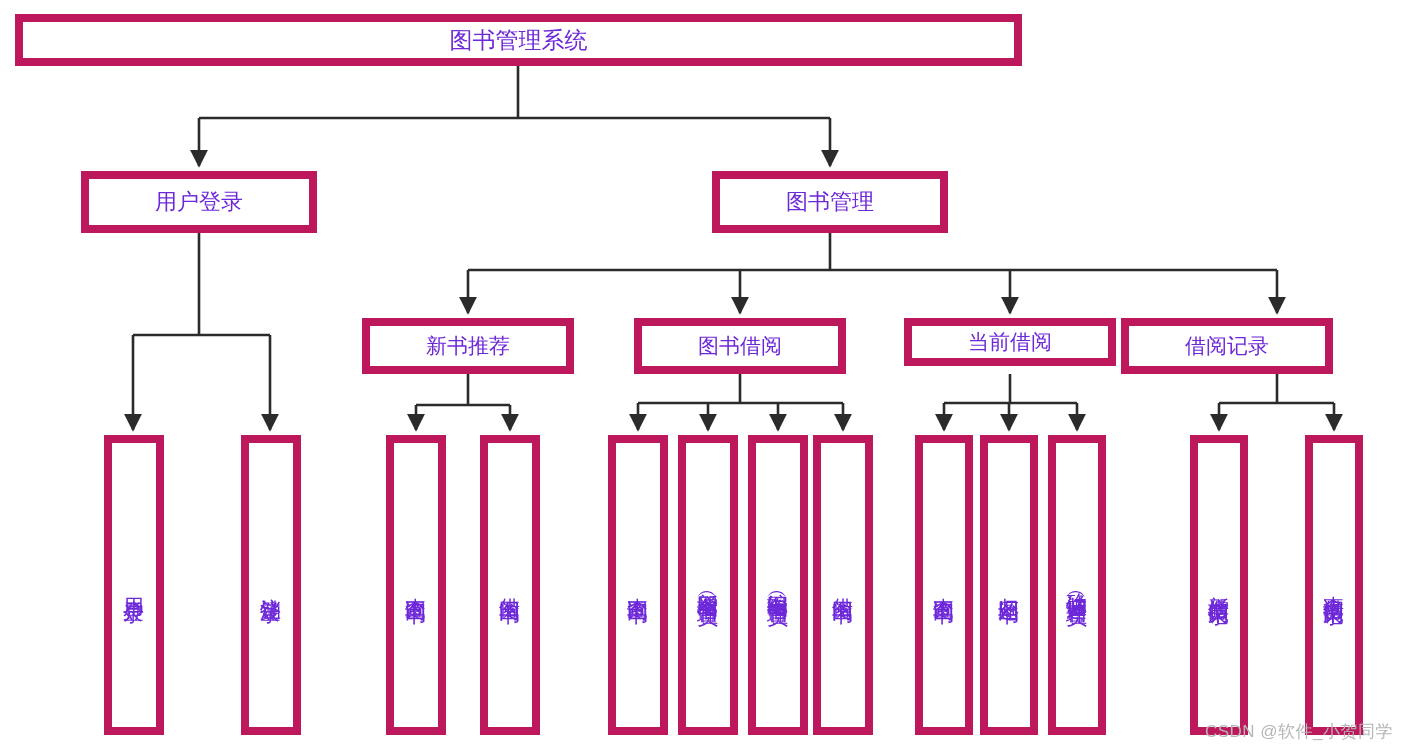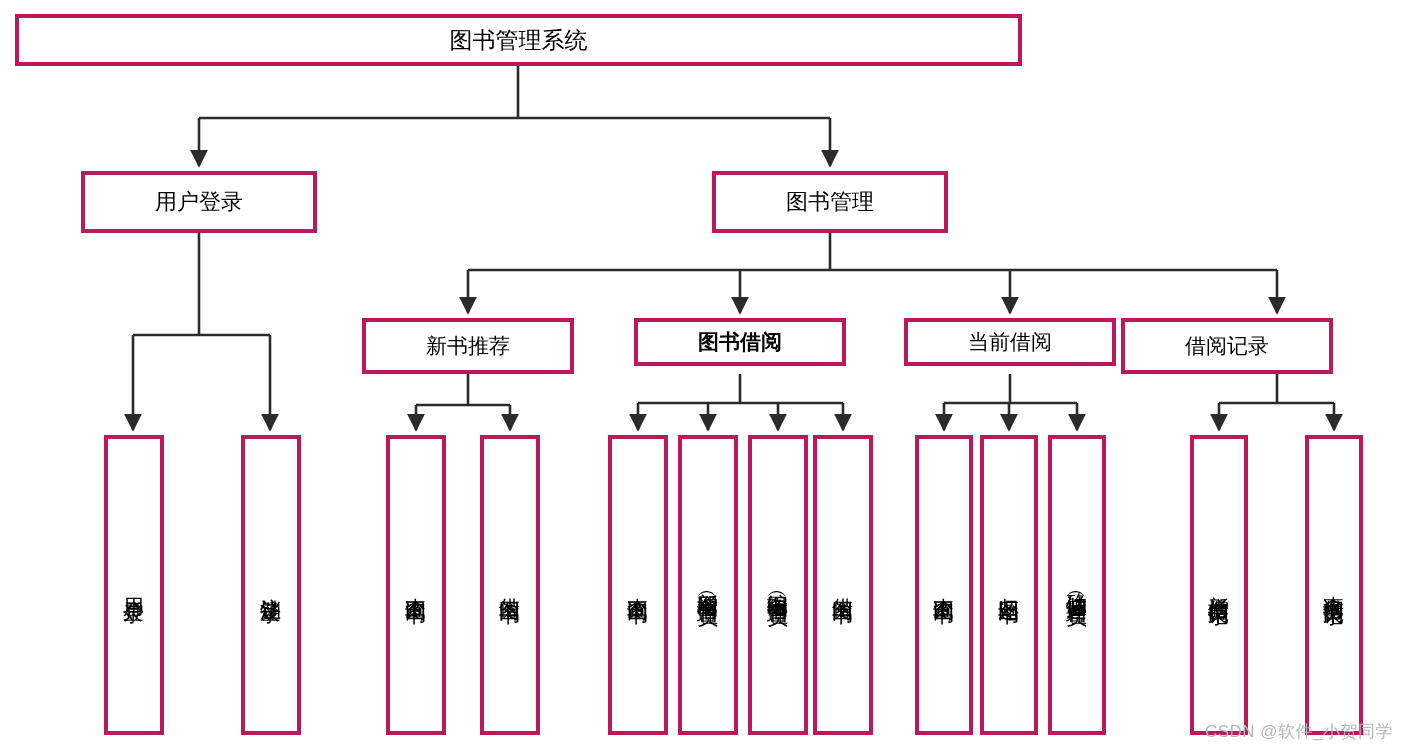--- a/index.html
+++ b/index.html
@@ -11,25 +11,25 @@
     overflow:hidden;
     position:relative;
   }
   #diagram-root{position:absolute;left:0;top:0;width:1405px;height:747px;}
   svg#connectors{position:absolute;left:0;top:0;width:1405px;height:747px;pointer-events:none;}
 
   .node{
     position:absolute;
     box-sizing:border-box;
     background:#ffffff;
-    border:4px solid #be185d;
+    border:8px solid #be185d;
     display:flex;
     align-items:center;
     justify-content:center;
-    color:#000000;
+    color:#6d28d9;
   }
   .node.root{font-size:23px;}
   .node.lvl1{font-size:22px;}
   .node.lvl2{font-size:21px;}
   .node.leaf{
     font-size:21px;
     writing-mode:vertical-rl;
     text-orientation:upright;
     letter-spacing:2px;
     line-height:1;
@@ -118,21 +118,21 @@
   <div class="node lvl1" style="left:81px;top:171px;width:236px;height:62px;">
     <span class="label">用户登录</span>
   </div>
   <div class="node lvl2" style="left:362px;top:318px;width:212px;height:56px;">
     <span class="label">新书推荐</span>
   </div>
 
   <div class="node lvl1" style="left:712px;top:171px;width:236px;height:62px;">
     <span class="label">图书管理</span>
   </div>
-  <div class="node lvl2" style="left:634px;top:318px;width:212px;height:48px;font-weight:bold;">
+  <div class="node lvl2" style="left:634px;top:318px;width:212px;height:56px;">
     <span class="label">图书借阅</span>
   </div>
   <div class="node lvl2" style="left:904px;top:318px;width:212px;height:48px;">
     <span class="label">当前借阅</span>
   </div>
   <div class="node lvl2" style="left:1121px;top:318px;width:212px;height:56px;">
     <span class="label">借阅记录</span>
   </div>
 
   <div class="node leaf" style="left:104px;top:435px;width:60px;height:300px;">

